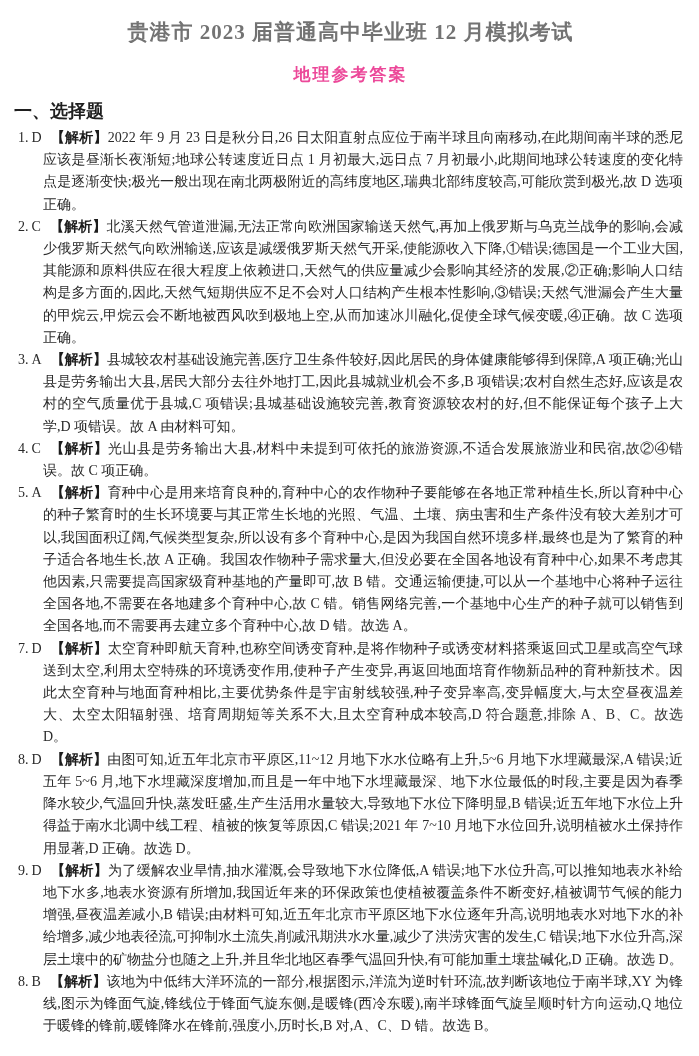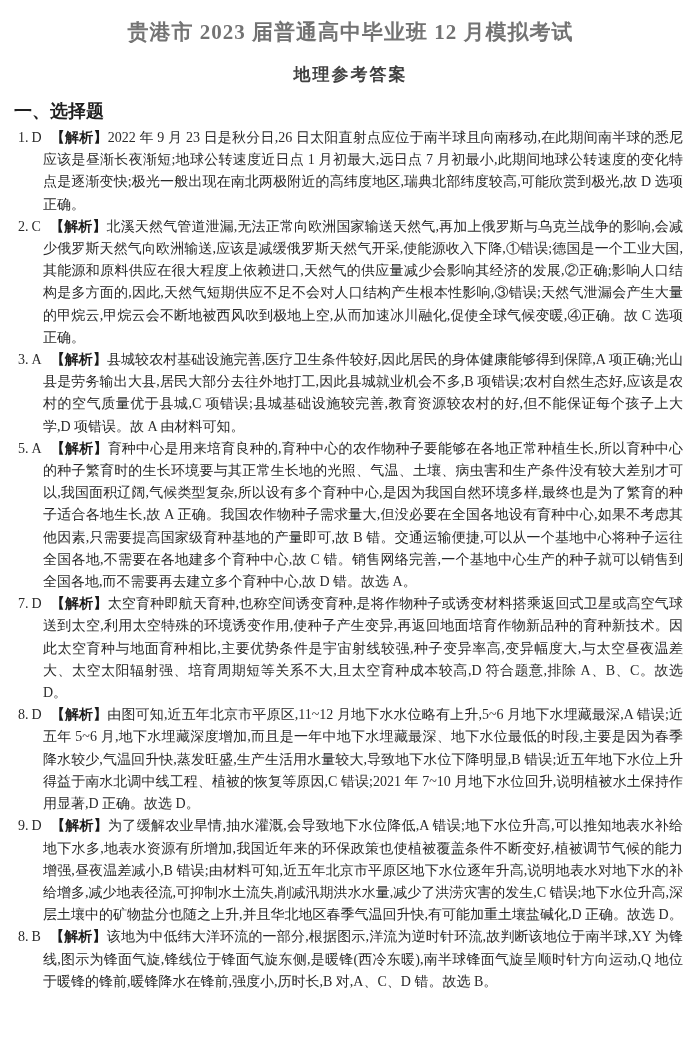--- a/index.html
+++ b/index.html
@@ -28,21 +28,21 @@
     font-weight: bold;
     letter-spacing: 1px;
     color: #737373;
   }
   .page-subtitle {
     margin: 17px 0 13px 0;
     text-align: center;
     font-size: 17px;
     font-weight: bold;
     letter-spacing: 2px;
-    color: #404040;
+    color: #ec4899;
   }
   .section-title {
     font-size: 18px;
     font-weight: bold;
     margin: 4px 0 3px 0;
     color: #1f1f1f;
   }
   .answer-list {
     margin: 4px;
     padding: 0;
@@ -73,20 +73,21 @@
   <h1 class="page-title">贵港市 2023 届普通高中毕业班 12 月模拟考试</h1>
   <h2 class="page-subtitle">地理参考答案</h2>
   <div class="section-title">一、选择题</div>
   <ol class="answer-list">
   <li class="answer-item"><span class="ans-num">1.</span><span class="ans-letter">D</span><span class="analysis-label">【解析】</span><span class="analysis-text">2022 年 9 月 23 日是秋分日,26 日太阳直射点应位于南半球且向南移动,在此期间南半球的悉尼应该是昼渐长夜渐短;地球公转速度近日点 1 月初最大,远日点 7 月初最小,此期间地球公转速度的变化特点是逐渐变快;极光一般出现在南北两极附近的高纬度地区,瑞典北部纬度较高,可能欣赏到极光,故 D 选项正确。</span></li>
 
   <li class="answer-item"><span class="ans-num">2.</span><span class="ans-letter">C</span><span class="analysis-label">【解析】</span><span class="analysis-text">北溪天然气管道泄漏,无法正常向欧洲国家输送天然气,再加上俄罗斯与乌克兰战争的影响,会减少俄罗斯天然气向欧洲输送,应该是减缓俄罗斯天然气开采,使能源收入下降,①错误;德国是一个工业大国,其能源和原料供应在很大程度上依赖进口,天然气的供应量减少会影响其经济的发展,②正确;影响人口结构是多方面的,因此,天然气短期供应不足不会对人口结构产生根本性影响,③错误;天然气泄漏会产生大量的甲烷云,甲烷云会不断地被西风吹到极地上空,从而加速冰川融化,促使全球气候变暖,④正确。故 C 选项正确。</span></li>
 
   <li class="answer-item"><span class="ans-num">3.</span><span class="ans-letter">A</span><span class="analysis-label">【解析】</span><span class="analysis-text">县城较农村基础设施完善,医疗卫生条件较好,因此居民的身体健康能够得到保障,A 项正确;光山县是劳务输出大县,居民大部分去往外地打工,因此县城就业机会不多,B 项错误;农村自然生态好,应该是农村的空气质量优于县城,C 项错误;县城基础设施较完善,教育资源较农村的好,但不能保证每个孩子上大学,D 项错误。故 A 由材料可知。</span></li>
 
+  <li class="answer-item"><span class="ans-num">4.</span><span class="ans-letter">C</span><span class="analysis-label">【解析】</span><span class="analysis-text">光山县是劳务输出大县,材料中未提到可依托的旅游资源,不适合发展旅游业和民宿,故②④错误。故 C 项正确。</span></li>
 
   <li class="answer-item"><span class="ans-num">5.</span><span class="ans-letter">A</span><span class="analysis-label">【解析】</span><span class="analysis-text">育种中心是用来培育良种的,育种中心的农作物种子要能够在各地正常种植生长,所以育种中心的种子繁育时的生长环境要与其正常生长地的光照、气温、土壤、病虫害和生产条件没有较大差别才可以,我国面积辽阔,气候类型复杂,所以设有多个育种中心,是因为我国自然环境多样,最终也是为了繁育的种子适合各地生长,故 A 正确。我国农作物种子需求量大,但没必要在全国各地设有育种中心,如果不考虑其他因素,只需要提高国家级育种基地的产量即可,故 B 错。交通运输便捷,可以从一个基地中心将种子运往全国各地,不需要在各地建多个育种中心,故 C 错。销售网络完善,一个基地中心生产的种子就可以销售到全国各地,而不需要再去建立多个育种中心,故 D 错。故选 A。</span></li>
 
 
   <li class="answer-item"><span class="ans-num">7.</span><span class="ans-letter">D</span><span class="analysis-label">【解析】</span><span class="analysis-text">太空育种即航天育种,也称空间诱变育种,是将作物种子或诱变材料搭乘返回式卫星或高空气球送到太空,利用太空特殊的环境诱变作用,使种子产生变异,再返回地面培育作物新品种的育种新技术。因此太空育种与地面育种相比,主要优势条件是宇宙射线较强,种子变异率高,变异幅度大,与太空昼夜温差大、太空太阳辐射强、培育周期短等关系不大,且太空育种成本较高,D 符合题意,排除 A、B、C。故选 D。</span></li>
 
   <li class="answer-item"><span class="ans-num">8.</span><span class="ans-letter">D</span><span class="analysis-label">【解析】</span><span class="analysis-text">由图可知,近五年北京市平原区,11~12 月地下水水位略有上升,5~6 月地下水埋藏最深,A 错误;近五年 5~6 月,地下水埋藏深度增加,而且是一年中地下水埋藏最深、地下水位最低的时段,主要是因为春季降水较少,气温回升快,蒸发旺盛,生产生活用水量较大,导致地下水位下降明显,B 错误;近五年地下水位上升得益于南水北调中线工程、植被的恢复等原因,C 错误;2021 年 7~10 月地下水位回升,说明植被水土保持作用显著,D 正确。故选 D。</span></li>
 
   <li class="answer-item"><span class="ans-num">9.</span><span class="ans-letter">D</span><span class="analysis-label">【解析】</span><span class="analysis-text">为了缓解农业旱情,抽水灌溉,会导致地下水位降低,A 错误;地下水位升高,可以推知地表水补给地下水多,地表水资源有所增加,我国近年来的环保政策也使植被覆盖条件不断变好,植被调节气候的能力增强,昼夜温差减小,B 错误;由材料可知,近五年北京市平原区地下水位逐年升高,说明地表水对地下水的补给增多,减少地表径流,可抑制水土流失,削减汛期洪水水量,减少了洪涝灾害的发生,C 错误;地下水位升高,深层土壤中的矿物盐分也随之上升,并且华北地区春季气温回升快,有可能加重土壤盐碱化,D 正确。故选 D。</span></li>
 

